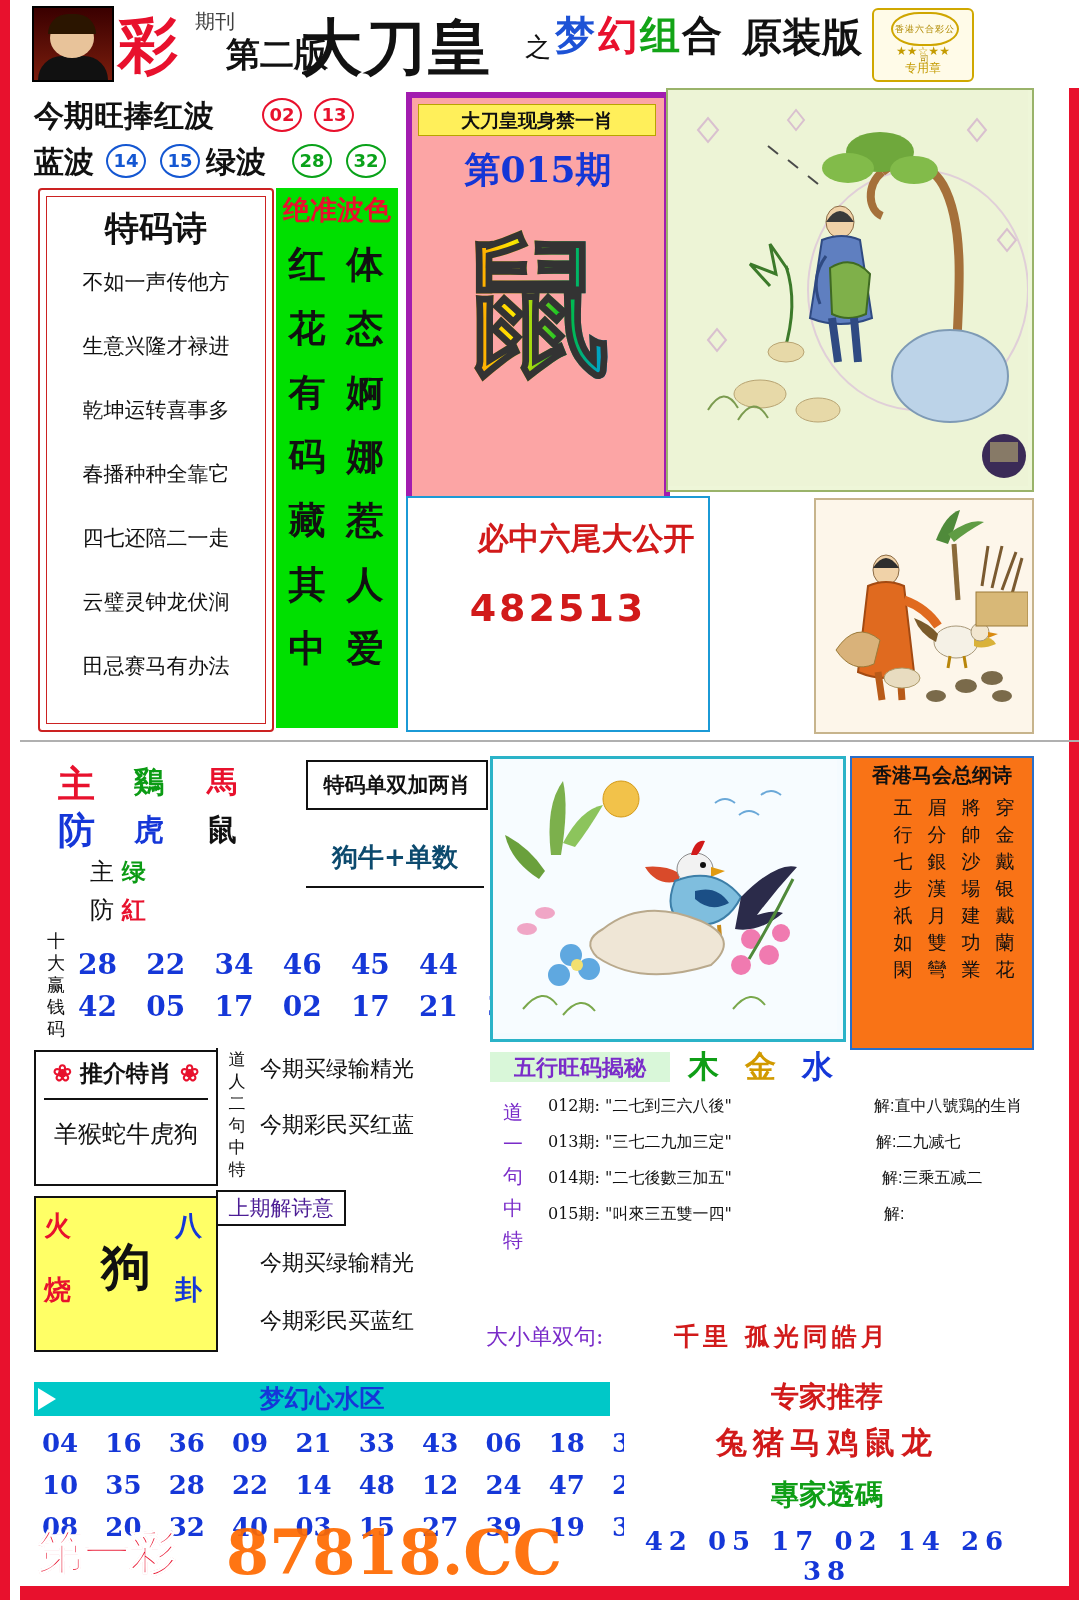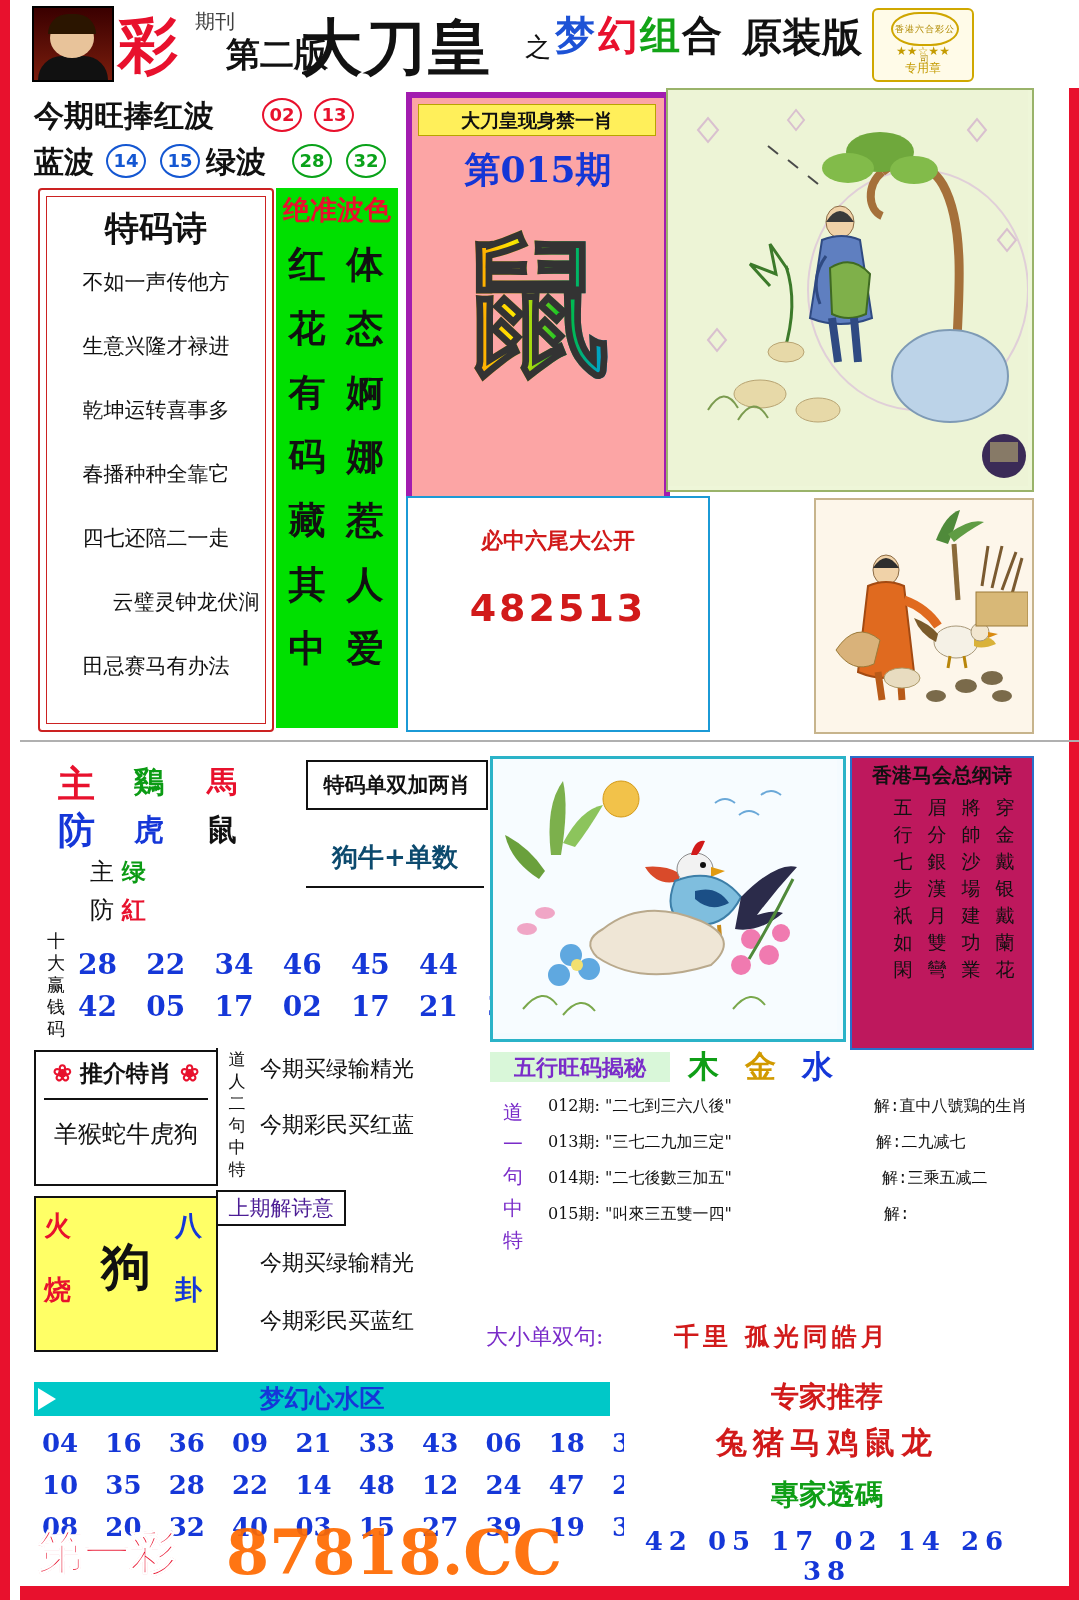--- a/index.html
+++ b/index.html
@@ -89,22 +89,22 @@
   .pic1{position:absolute;left:646px;top:88px;width:364px;height:400px;background:#eef6d8;
     border:2px solid #9ab36a;overflow:hidden;}
   .pic2{position:absolute;left:794px;top:498px;width:216px;height:232px;background:#fdf6ea;
     border:2px solid #c7b48c;overflow:hidden;}
   .pic3{position:absolute;left:470px;top:756px;width:350px;height:280px;background:#f4fbff;
     border:3px solid #2bb3c8;overflow:hidden;}
 
   
   .sixbox{position:absolute;left:386px;top:496px;width:300px;height:232px;background:#fff;
     border:2px solid #1b9ad6;}
-  .sixbox .t1{position:absolute;left:0;top:28px;width:100%;text-align:center;font-size:22px;font-weight:bold;
-    color:#d11a1a;font-family:"DejaVu Serif",serif;}
+  .sixbox .t1{position:absolute;left:0;top:20px;width:100%;text-align:center;font-size:31px;font-weight:bold;
+    color:#d11a1a;font-family:"DejaVu Serif",serif;padding-left:28px;}
   .sixbox .nums{position:absolute;left:0;top:88px;width:100%;text-align:center;font-size:38px;font-weight:bold;
     color:#d11a1a;letter-spacing:3px;}
   .sixbox .t2{position:absolute;left:0;bottom:22px;width:100%;text-align:center;font-size:21px;font-weight:bold;
     color:#111;font-family:"DejaVu Serif",serif;}
 
   
   .midline{position:absolute;left:0;top:740px;width:1059px;height:2px;background:#b0b0b0;}
   .zhufang{position:absolute;left:22px;top:758px;width:240px;height:160px;}
   .zf-zhu{position:absolute;left:16px;top:2px;font-size:37px;font-weight:bold;color:#e8112d;
     font-family:"DejaVu Serif",serif;}
@@ -123,21 +123,21 @@
     font-size:21px;font-weight:bold;color:#111;text-align:center;line-height:46px;font-family:"DejaVu Serif",serif;}
   .tmans{position:absolute;left:286px;top:840px;width:178px;font-size:26px;font-weight:bold;color:#0c4a6e;
     text-align:center;font-family:"DejaVu Serif",serif;}
   .tmline{position:absolute;left:286px;top:886px;width:178px;height:2px;background:#111;}
 
   .shida{position:absolute;left:18px;top:930px;width:36px;font-size:18px;color:#111;line-height:22px;
     text-align:center;font-family:"DejaVu Serif",serif;}
   .numrow{position:absolute;font-size:28px;font-weight:bold;color:#1537d8;font-family:"DejaVu Serif",serif;}
 
   
-  .hkbox{position:absolute;left:830px;top:756px;width:180px;height:290px;background:#be185d;
+  .hkbox{position:absolute;left:830px;top:756px;width:180px;height:290px;background:#f97316;
     border:2px solid #2a6fc9;}
   .hk-title{position:absolute;left:0;top:4px;width:100%;text-align:center;font-size:20px;font-weight:bold;
     color:#111;font-family:"DejaVu Serif",serif;}
   .hk-col{position:absolute;top:36px;width:30px;font-size:19px;color:#111;line-height:27px;text-align:center;
     font-family:"DejaVu Serif",serif;}
 
   
   .tjbox{position:absolute;left:14px;top:1050px;width:180px;height:132px;background:#fff;border:2px solid #111;}
   .tj-hd{position:absolute;left:0;top:6px;width:100%;text-align:center;font-size:23px;font-weight:bold;color:#111;
     font-family:"DejaVu Serif",serif;}
@@ -163,21 +163,21 @@
 
   
   .wuxing{position:absolute;left:470px;top:1052px;width:180px;height:30px;font-size:22px;font-weight:bold;
     color:#7a2cc9;font-family:"DejaVu Serif",serif;background:#d9f7d9;text-align:center;line-height:30px;}
   .wx-a{position:absolute;left:668px;top:1046px;font-size:31px;font-weight:bold;color:#0f9e16;font-family:"DejaVu Serif",serif;}
   .wx-b{position:absolute;left:725px;top:1046px;font-size:31px;font-weight:bold;color:#d19a00;font-family:"DejaVu Serif",serif;}
   .wx-c{position:absolute;left:782px;top:1046px;font-size:31px;font-weight:bold;color:#1537d8;font-family:"DejaVu Serif",serif;}
   .daoyi{position:absolute;left:476px;top:1096px;width:34px;font-size:20px;color:#7a2cc9;line-height:32px;
     text-align:center;font-family:"DejaVu Serif",serif;}
   .hist-row{position:absolute;font-size:16px;color:#111;font-family:"DejaVu Serif",serif;}
-  .hist-ans{position:absolute;font-size:16px;color:#111;font-family:Liberation Mono, monospace;}
+  .hist-ans{position:absolute;font-size:16px;color:#111;font-family:Liberation Sans, sans-serif;}
   .dxds{position:absolute;left:466px;top:1322px;font-size:22px;color:#7a2cc9;font-family:"DejaVu Serif",serif;}
   .dxds-v{position:absolute;left:654px;top:1320px;font-size:25px;font-weight:bold;color:#d11a1a;
     font-family:"DejaVu Serif",serif;letter-spacing:4px;}
 
   
   .mhbar{position:absolute;left:14px;top:1382px;width:576px;height:34px;background:#00c8c8;}
   .mhbar .tri{position:absolute;left:4px;top:6px;width:0;height:0;border-top:11px solid transparent;
     border-bottom:11px solid transparent;border-left:18px solid #fff;}
   .mhbar .txt{position:absolute;left:0;top:0;width:576px;text-align:center;line-height:34px;font-size:25px;
     font-weight:bold;color:#1537d8;font-family:"DejaVu Serif",serif;}
@@ -244,21 +244,21 @@
   </div>
 
   <div class="poembox">
     <div class="inner2"></div>
     <div class="poem-title">特码诗</div>
     <div class="poem-line" style="top:78px;">不如一声传他方</div>
     <div class="poem-line" style="top:142px;">生意兴隆才禄进</div>
     <div class="poem-line" style="top:206px;">乾坤运转喜事多</div>
     <div class="poem-line" style="top:270px;">春播种种全靠它</div>
     <div class="poem-line" style="top:334px;">四七还陪二一走</div>
-    <div class="poem-line" style="top:398px;padding-left:30px;">云璧灵钟龙伏涧</div>
+    <div class="poem-line" style="top:398px;">云璧灵钟龙伏涧</div>
     <div class="poem-line" style="top:462px;">田忌赛马有办法</div>
   </div>
 
   <div class="greenbox">
     <div class="gt">绝准波色</div>
     <div class="gcol left">
       <div>红</div>
       <div>花</div>
       <div>有</div>
       <div>码</div>

